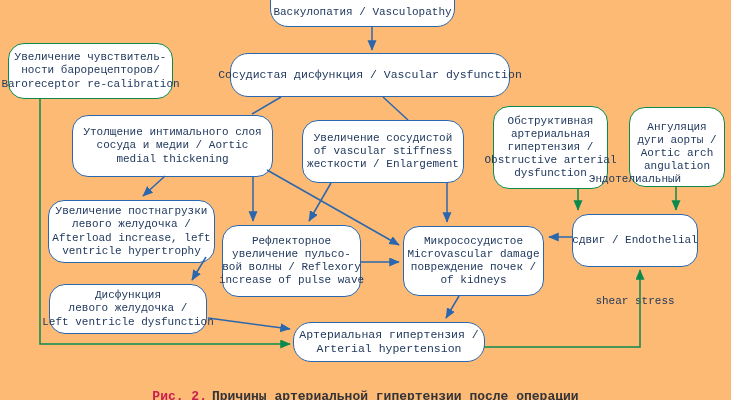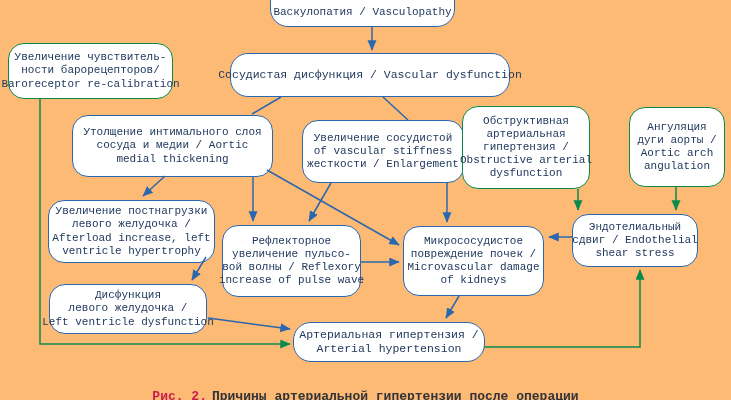--- a/index.html
+++ b/index.html
@@ -81,21 +81,21 @@
     <div class="ln">сосуда и медии / Aortic</div>
     <div class="ln">medial thickening</div>
   </div>
 
   <div class="node" style="left:302px;top:120px;width:162px;height:63px;">
     <div class="ln">Увеличение сосудистой</div>
     <div class="ln">of vascular stiffness</div>
     <div class="ln">жесткости / Enlargement</div>
   </div>
 
-  <div class="node green" style="left:462px;top:106px;width:128px;height:83px;">
+  <div class="node green" style="left:493px;top:106px;width:115px;height:83px;">
     <div class="ln">Обструктивная</div>
     <div class="ln">артериальная</div>
     <div class="ln">гипертензия /</div>
     <div class="ln">Obstructive arterial</div>
     <div class="ln">dysfunction</div>
   </div>
 
   <div class="node green" style="left:629px;top:107px;width:96px;height:80px;">
     <div class="ln">Ангуляция</div>
     <div class="ln">дуги аорты /</div>
@@ -112,26 +112,26 @@
 
   <div class="node" style="left:222px;top:225px;width:139px;height:72px;">
     <div class="ln">Рефлекторное</div>
     <div class="ln">увеличение пульсо-</div>
     <div class="ln">вой волны / Reflexory</div>
     <div class="ln">increase of pulse wave</div>
   </div>
 
   <div class="node" style="left:403px;top:226px;width:141px;height:70px;">
     <div class="ln">Микрососудистое</div>
+    <div class="ln">Microvascular damage</div>
     <div class="ln">повреждение почек /</div>
-    <div class="ln">Microvascular damage</div>
     <div class="ln">of kidneys</div>
   </div>
 
-  <div class="node" style="left:572px;top:214px;width:126px;height:53px;">
+  <div class="node" style="left:572px;top:214px;width:126px;height:53px;gap:48px;">
     <div class="ln">Эндотелиальный</div>
     <div class="ln">сдвиг / Endothelial</div>
     <div class="ln">shear stress</div>
   </div>
 
   <div class="node" style="left:49px;top:284px;width:158px;height:50px;">
     <div class="ln">Дисфункция</div>
     <div class="ln">левого желудочка /</div>
     <div class="ln">Left ventricle dysfunction</div>
   </div>

